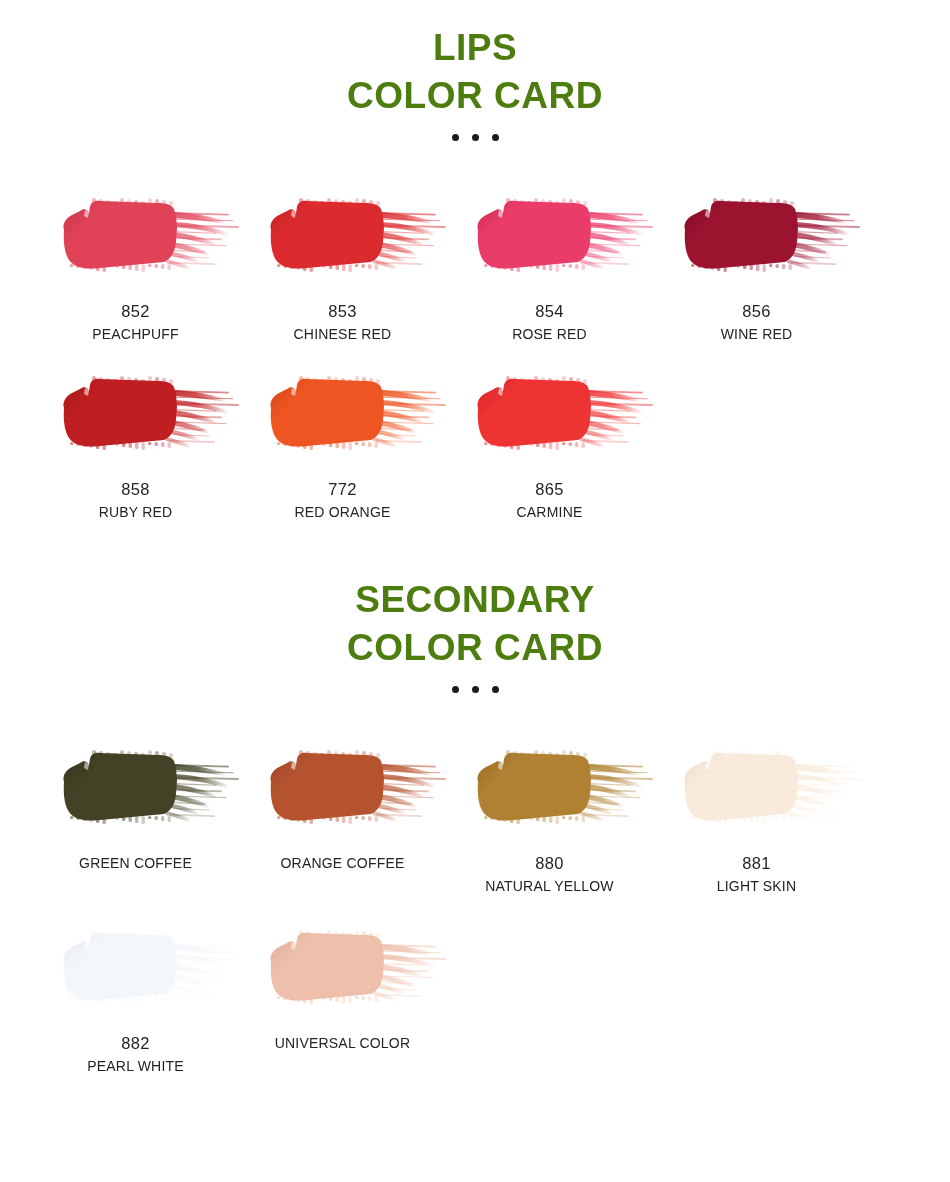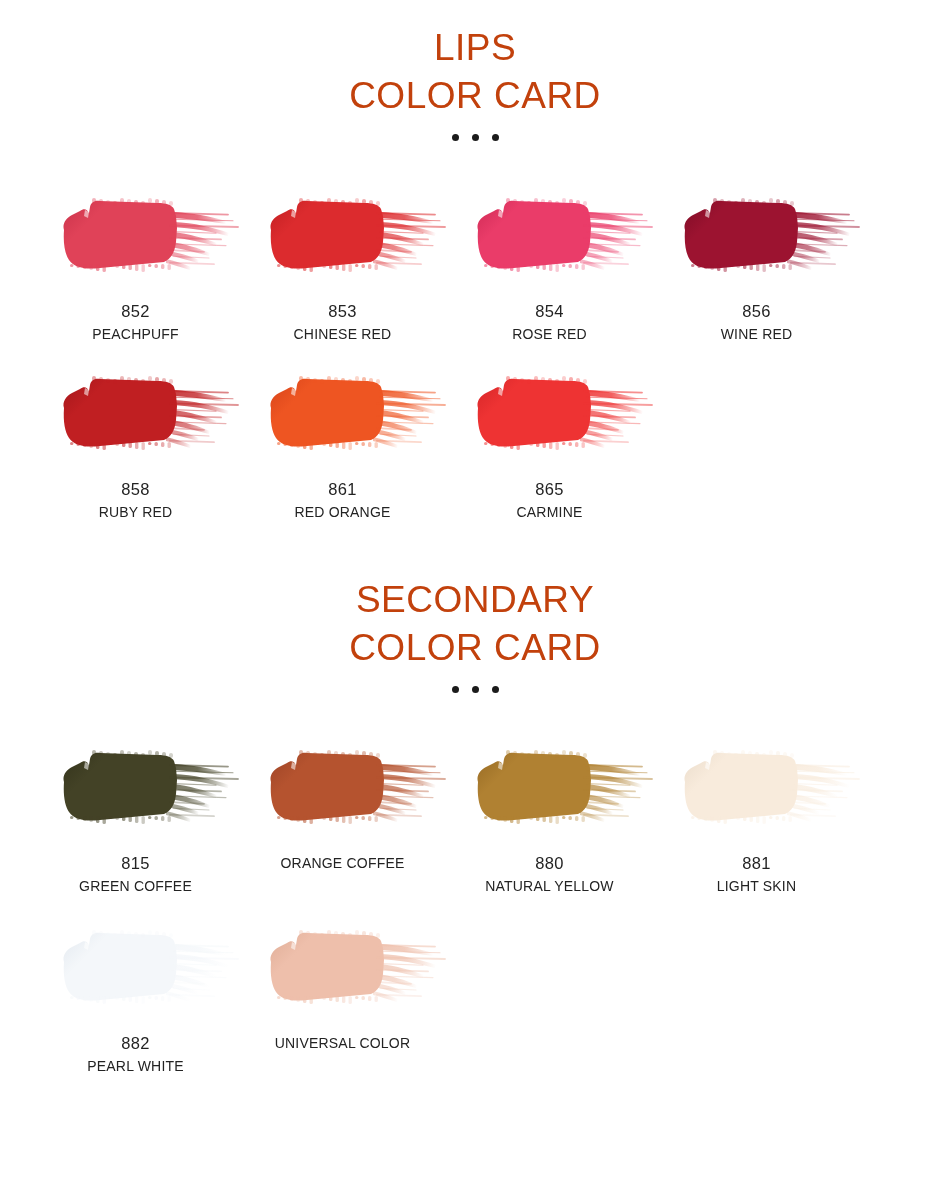--- a/index.html
+++ b/index.html
@@ -29,22 +29,22 @@
     width: 100%;
   }
   .section-head {
     text-align: center;
     width: 100%;
   }
   .section-head .line {
     font-size: 37px;
     line-height: 48px;
     letter-spacing: 0.5px;
-    font-weight: 400;
-    color: #c2410c;
+    font-weight: 700;
+    color: #4d7c0f;
     white-space: nowrap;
     text-align: center;
   }
   .dots {
     margin-top: 10px;
     display: flex;
     justify-content: center;
     align-items: center;
     gap: 13px;
     height: 14px;
@@ -548,21 +548,21 @@
                 <rect x="94" y="18" width="4" height="5" rx="2" fill="#EE5522" opacity="0.4"></rect>
                 <rect x="101" y="19" width="4" height="5" rx="2" fill="#EE5522" opacity="0.32"></rect>
                 <rect x="108" y="16" width="4" height="5" rx="2" fill="#EE5522" opacity="0.24000000000000002"></rect>
                 <rect x="115" y="17" width="4" height="5" rx="2" fill="#EE5522" opacity="0.4"></rect>
                 <rect x="122" y="18" width="4" height="5" rx="2" fill="#EE5522" opacity="0.32"></rect>
                 <rect x="129" y="19" width="4" height="5" rx="2" fill="#EE5522" opacity="0.24000000000000002"></rect>
               </svg>
             </div>
           </div>
           <div class="label">
-            <div class="code">861</div>
+            <div class="code">772</div>
             <div class="name">RED ORANGE</div>
           </div>
         </div>
         <div class="cell">
           <div class="swatch-wrap">
             <div class="swatch">
               <svg viewBox="0 0 195 110" preserveAspectRatio="none">
                 <defs>
                   <linearGradient id="sw6g" x1="0" x2="1" y1="0" y2="0">
                     <stop offset="0" stop-color="#EE3333" stop-opacity="1"></stop>
@@ -702,21 +702,20 @@
                 <rect x="94" y="18" width="4" height="5" rx="2" fill="#434226" opacity="0.4"></rect>
                 <rect x="101" y="19" width="4" height="5" rx="2" fill="#434226" opacity="0.32"></rect>
                 <rect x="108" y="16" width="4" height="5" rx="2" fill="#434226" opacity="0.24000000000000002"></rect>
                 <rect x="115" y="17" width="4" height="5" rx="2" fill="#434226" opacity="0.4"></rect>
                 <rect x="122" y="18" width="4" height="5" rx="2" fill="#434226" opacity="0.32"></rect>
                 <rect x="129" y="19" width="4" height="5" rx="2" fill="#434226" opacity="0.24000000000000002"></rect>
               </svg>
             </div>
           </div>
           <div class="label">
-            <div class="code">815</div>
             <div class="name">GREEN COFFEE</div>
           </div>
         </div>
         <div class="cell">
           <div class="swatch-wrap">
             <div class="swatch">
               <svg viewBox="0 0 195 110" preserveAspectRatio="none">
                 <defs>
                   <linearGradient id="sw8g" x1="0" x2="1" y1="0" y2="0">
                     <stop offset="0" stop-color="#B5532F" stop-opacity="1"></stop>

